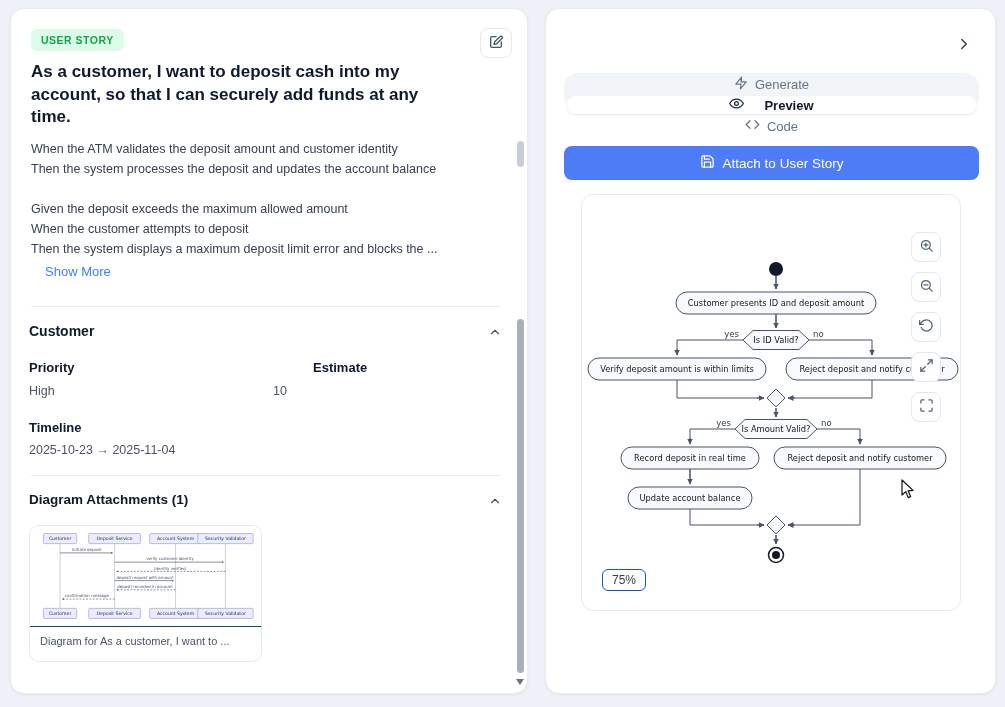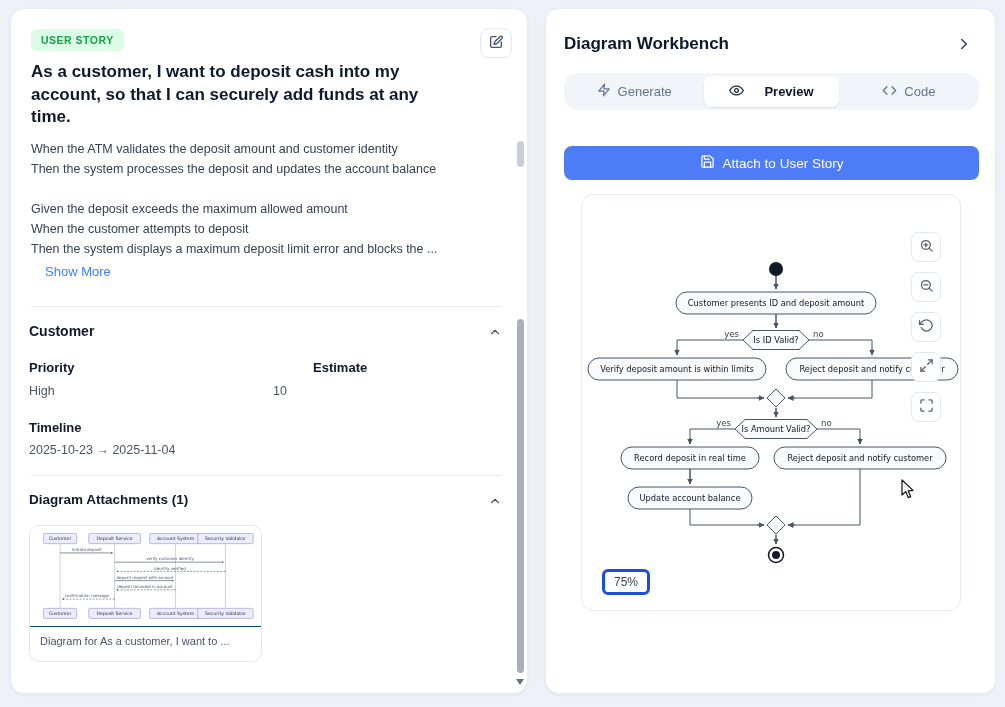--- a/index.html
+++ b/index.html
@@ -66,21 +66,21 @@
     position:absolute; right:3px; bottom:8px; width:0; height:0;
     border-left:4px solid transparent; border-right:4px solid transparent;
     border-top:6px solid #6b7280; cursor:pointer;
   }
   
   #right-card { left:545px; top:8px; width:451px; height:686px; }
   .wb-title { position:absolute; left:18px; top:25px; font-size:17px; font-weight:700; color:#0f172a; }
   #wb-chevron { position:absolute; left:409px; top:26px; }
   .tabbar {
     position:absolute; left:18px; top:64px; width:415px; height:37px;
-    background:#f1f5f9; border-radius:14px; display:flex; padding:3px; gap:3px;
+    background:#f1f5f9; border-radius:14px; display:flex; padding:3px; gap:3px;flex-direction:column;
   }
   .tab {
     flex:1; display:flex; align-items:center; justify-content:center; gap:7px;
     font-size:13px; color:#64748b; border-radius:8px; cursor:pointer; background:transparent; border:none;
   }
   .tab.active { background:#fff; color:#0f172a; font-weight:600; box-shadow:0 1px 2px rgba(15,23,42,.1);gap:20px; }
   .attach-btn {
     position:absolute; left:18px; top:137px; width:415px; height:34px;
     background:#4e7cf6; border:none; border-radius:8px; color:#fff;
     font-size:13.5px; font-weight:500; display:flex; align-items:center; justify-content:center; gap:8px;
@@ -93,21 +93,21 @@
   .flowchart-wrap { position:absolute; left:0; top:14px; width:380px; height:360px; cursor:grab; }
   .zoom-btn {
     position:absolute; left:329px; width:30px; height:30px;
     background:#fff; border:1px solid #e2e8f0; border-radius:8px;
     display:flex; align-items:center; justify-content:center; cursor:pointer; z-index:3;
   }
   #zoom-in-btn { top:37px; } #zoom-out-btn { top:77px; } #reset-view-btn { top:117px; }
   #expand-btn { top:157px; } #fullscreen-btn { top:197px; }
   .zoom-badge {
     position:absolute; left:20px; top:374px; padding:3px 9px;
-    background:#fff; border:3px solid #1d4ed8; border-radius:6px;
+    background:#fff; border:1px solid #1d4ed8; border-radius:6px;
     font-size:12px; color:#334155; z-index:3;
   }
   #cursor { position:absolute; left:315px; top:283px; z-index:5; pointer-events:none; }
   .export-btn {
     position:absolute; left:294px; top:619px; width:121px; height:32px;
     background:#fff; border:1px solid #bcd3fb; border-radius:8px;
     color:#2563eb; font-size:13px; font-weight:500;
     display:flex; align-items:center; justify-content:center; gap:7px; cursor:pointer; font-family:inherit;
   }
   
@@ -235,21 +235,20 @@
     <div class="thumb-caption">Diagram for As a customer, I want to ...</div>
   </div>
 
   <div class="sb-thumb" id="criteria-sb"></div>
   <div class="sb-thumb" id="panel-sb"></div>
   <div id="sb-down-arrow"></div>
 </section>
 
 <section class="card" id="right-card">
 
-  <h1 class="wb-title">Diagram Workbench</h1>
   <span id="wb-chevron">
     <span>
       <svg width="18" height="18" viewBox="0 0 24 24" fill="none" stroke="#334155" stroke-width="2" stroke-linecap="round" stroke-linejoin="round">
           <polyline points="9 6 15 12 9 18"></polyline>
         </svg>
     </span>
   </span>
 
   <div class="tabbar">
     <button class="tab">

